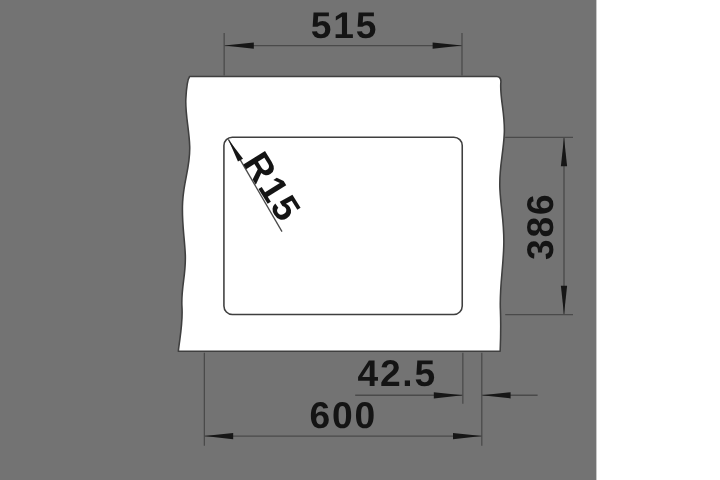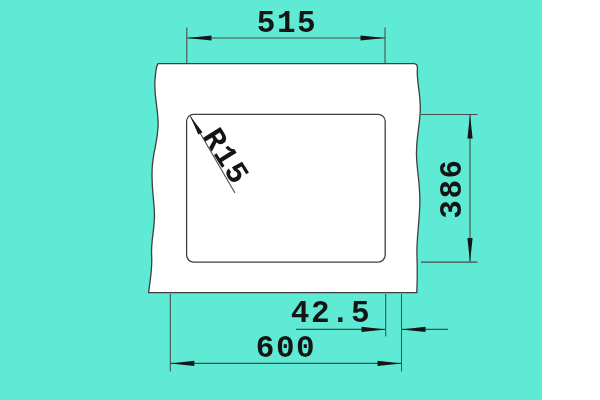--- a/index.html
+++ b/index.html
@@ -1,17 +1,17 @@
 <!DOCTYPE html>
 <html><head>
 <meta charset="utf-8">
 <style>
   html,body{margin:0;padding:0;background:#ffffff;}
-  .stage{position:relative;width:542px;height:400px;background:#5eead4;overflow:hidden;
-         font-family:Liberation Mono, monospace;}
+  .stage{position:relative;width:497px;height:400px;background:#737373;overflow:hidden;
+         font-family:Liberation Sans, sans-serif;}
   svg{display:block;}
   .outline{fill:#ffffff;stroke:#3f3f3f;stroke-width:1.3;stroke-linejoin:round;}
   .cutout{fill:#ffffff;stroke:#3f3f3f;stroke-width:1.3;}
   .dimline{stroke:#4a4a4a;stroke-width:1.1;fill:none;}
   .extline{stroke:#4a4a4a;stroke-width:1.05;fill:none;}
   .arrow{fill:#161616;stroke:none;}
   .dimtext{fill:#141414;font-weight:bold;font-size:31px;letter-spacing:1.5px;}
 </style>
 </head>
 <body>

